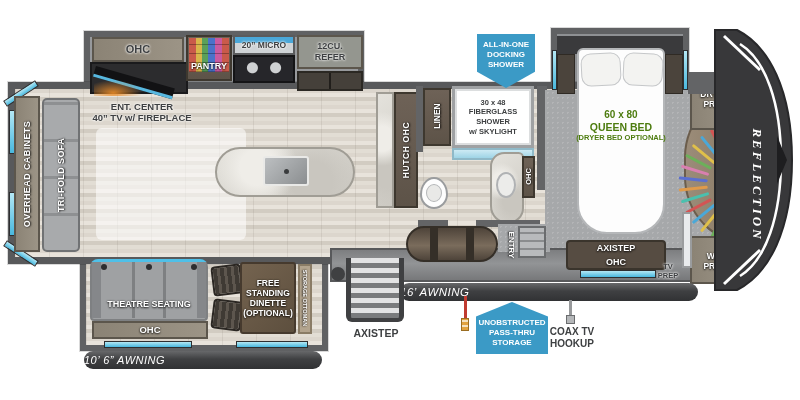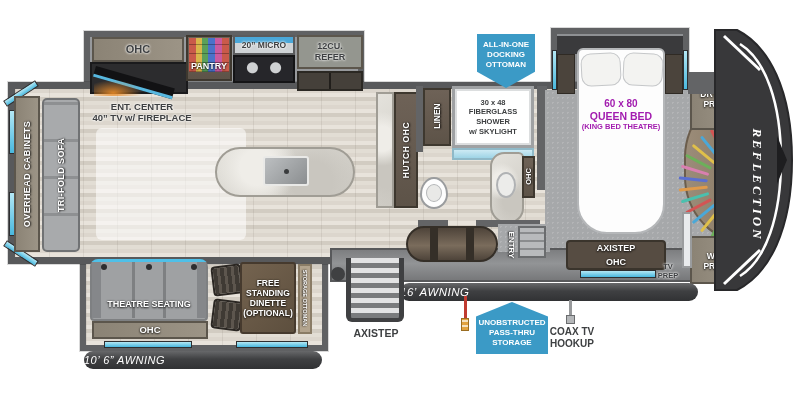--- a/index.html
+++ b/index.html
@@ -122,24 +122,24 @@
 
   <div class="abs" style="left:557px;top:36px;width:126px;height:18px;background:#3a3a3c;"></div>
   <div class="abs" style="left:557px;top:54px;width:18px;height:40px;background:#4b443c;border:1px solid #2f2a24;"></div>
   <div class="abs" style="left:665px;top:54px;width:18px;height:40px;background:#4b443c;border:1px solid #2f2a24;"></div>
   <div class="abs win" style="left:552px;top:50px;width:5px;height:40px;"></div>
   <div class="abs win" style="left:683px;top:50px;width:5px;height:40px;"></div>
 
   <div class="abs" style="left:577px;top:48px;width:88px;height:186px;background:#fdfdfd;border:2px solid #b5b7b9;border-radius:6px 6px 30px 30px;"></div>
   <div class="abs" style="left:581px;top:53px;width:40px;height:33px;background:#f3f3f1;border:1px solid #c5c7c9;border-radius:10px;transform:rotate(-3deg);"></div>
   <div class="abs" style="left:623px;top:53px;width:40px;height:33px;background:#f3f3f1;border:1px solid #c5c7c9;border-radius:10px;transform:rotate(3deg);"></div>
-  <div class="lbl" style="left:573px;top:89px;width:96px;height:52px;color:#a21caf;">
+  <div class="lbl" style="left:573px;top:100px;width:96px;height:52px;color:#4d7c0f;">
     <div style="font-size:10px;">60 x 80</div>
     <div style="font-size:10.5px;">QUEEN BED</div>
-    <div style="font-size:7.5px;">(KING BED THEATRE)</div>
+    <div style="font-size:7.5px;">(DRYER BED OPTIONAL)</div>
   </div>
 
   <div class="abs" style="left:684px;top:90px;width:64px;height:154px;background:linear-gradient(90deg,#9b8c79,#887862);border:2px solid #6b5d4c;border-radius:80px 0 0 80px/84px 0 0 84px;"></div>
   <svg class="abs" style="left:652px;top:112px;" width="90" height="145" viewBox="0 0 90 145">
       <line x1="72.0" y1="42.0" x2="59.8" y2="19.0" stroke="#d35454" stroke-width="3" stroke-linecap="round"></line>
       <line x1="66.5" y1="45.7" x2="50.0" y2="25.6" stroke="#4aa8d8" stroke-width="3" stroke-linecap="round"></line>
       <line x1="61.7" y1="50.4" x2="41.7" y2="33.9" stroke="#e0c04a" stroke-width="3" stroke-linecap="round"></line>
       <line x1="58.0" y1="55.9" x2="35.1" y2="43.7" stroke="#6cb05a" stroke-width="3" stroke-linecap="round"></line>
       <line x1="55.5" y1="62.1" x2="30.6" y2="54.5" stroke="#d97fb0" stroke-width="3" stroke-linecap="round"></line>
       <line x1="54.2" y1="68.7" x2="28.3" y2="66.1" stroke="#5a6fd0" stroke-width="3" stroke-linecap="round"></line>
@@ -221,21 +221,21 @@
 PASS-THRU
 STORAGE</div>
 
   <div class="abs" style="left:569px;top:300px;width:3px;height:20px;background:#97999b;"></div>
   <div class="abs" style="left:566px;top:315px;width:9px;height:9px;background:#b5b7b9;border:1px solid #6a6c6e;"></div>
   <div class="lbl" style="left:534px;top:324px;width:76px;height:28px;font-size:10px;color:#3e4042;">COAX TV
 HOOKUP</div>
 
   <div class="badge" style="left:477px;top:34px;width:58px;height:54px;font-size:8px;padding-bottom:12px;clip-path:polygon(0 0,100% 0,100% 70%,50% 100%,0 70%);">ALL-IN-ONE
 DOCKING
-OTTOMAN</div>
+SHOWER</div>
 
   <div class="abs wall" style="left:688px;top:72px;width:62px;height:22px;"></div>
 
   <svg class="abs" style="left:680px;top:18px;" width="120" height="284" viewBox="0 0 120 284">
     <path d="M57,12 L35,12 L35,272 L57,272 C89,256 112,212 112,142 C112,72 89,28 57,12 Z" fill="#38383a" stroke="#28282a" stroke-width="2"></path>
     <path d="M60,26 C86,42 101,86 101,142 C101,198 86,242 60,258" fill="none" stroke="#ffffff" stroke-width="2.5"></path>
     <path d="M44,18 L80,52" stroke="#ffffff" stroke-width="3"></path>
     <path d="M44,266 L80,232" stroke="#ffffff" stroke-width="3"></path>
     <path d="M97,118 L107,142 L97,166 Z" fill="#1e1e20"></path>
   </svg>

